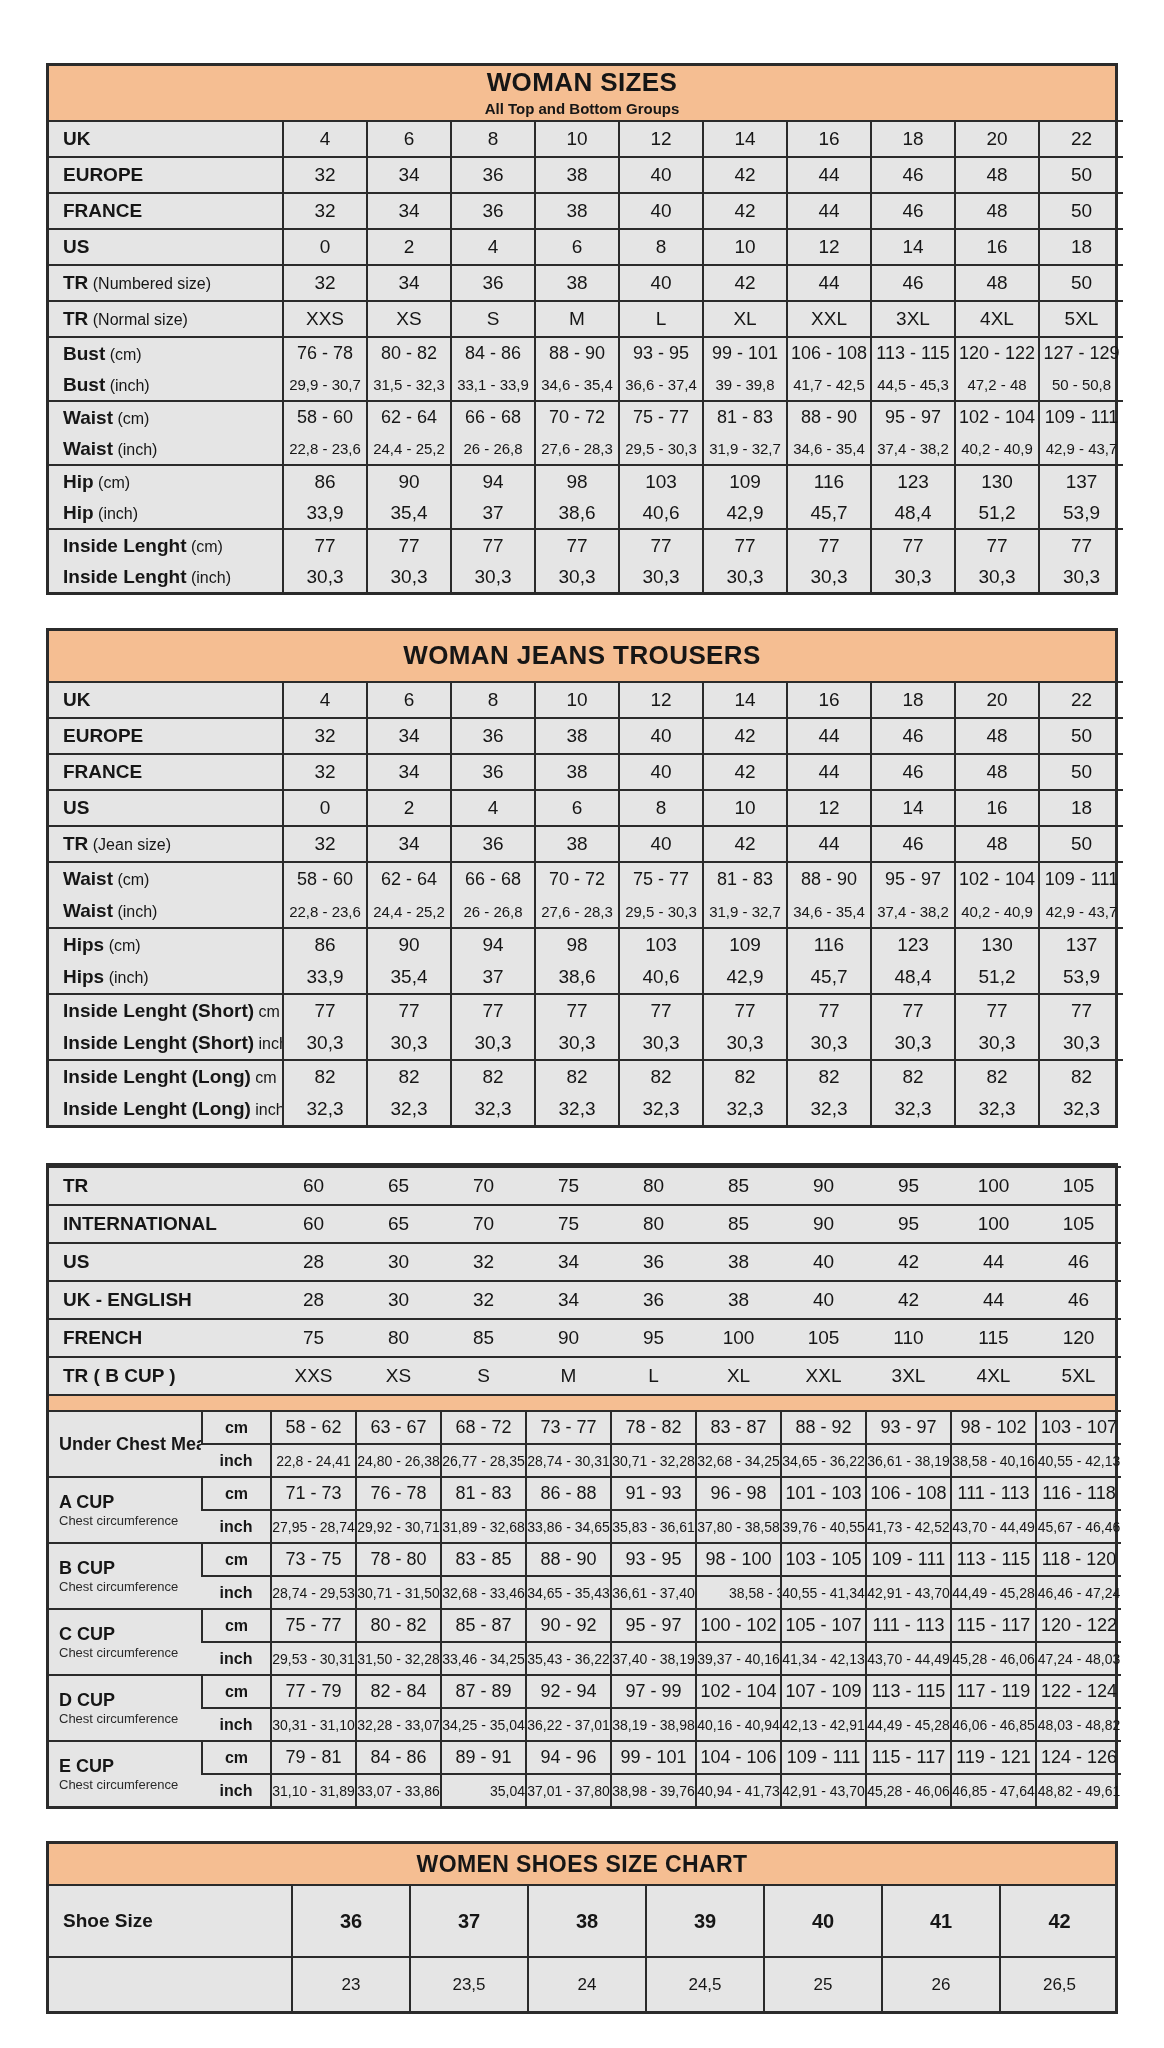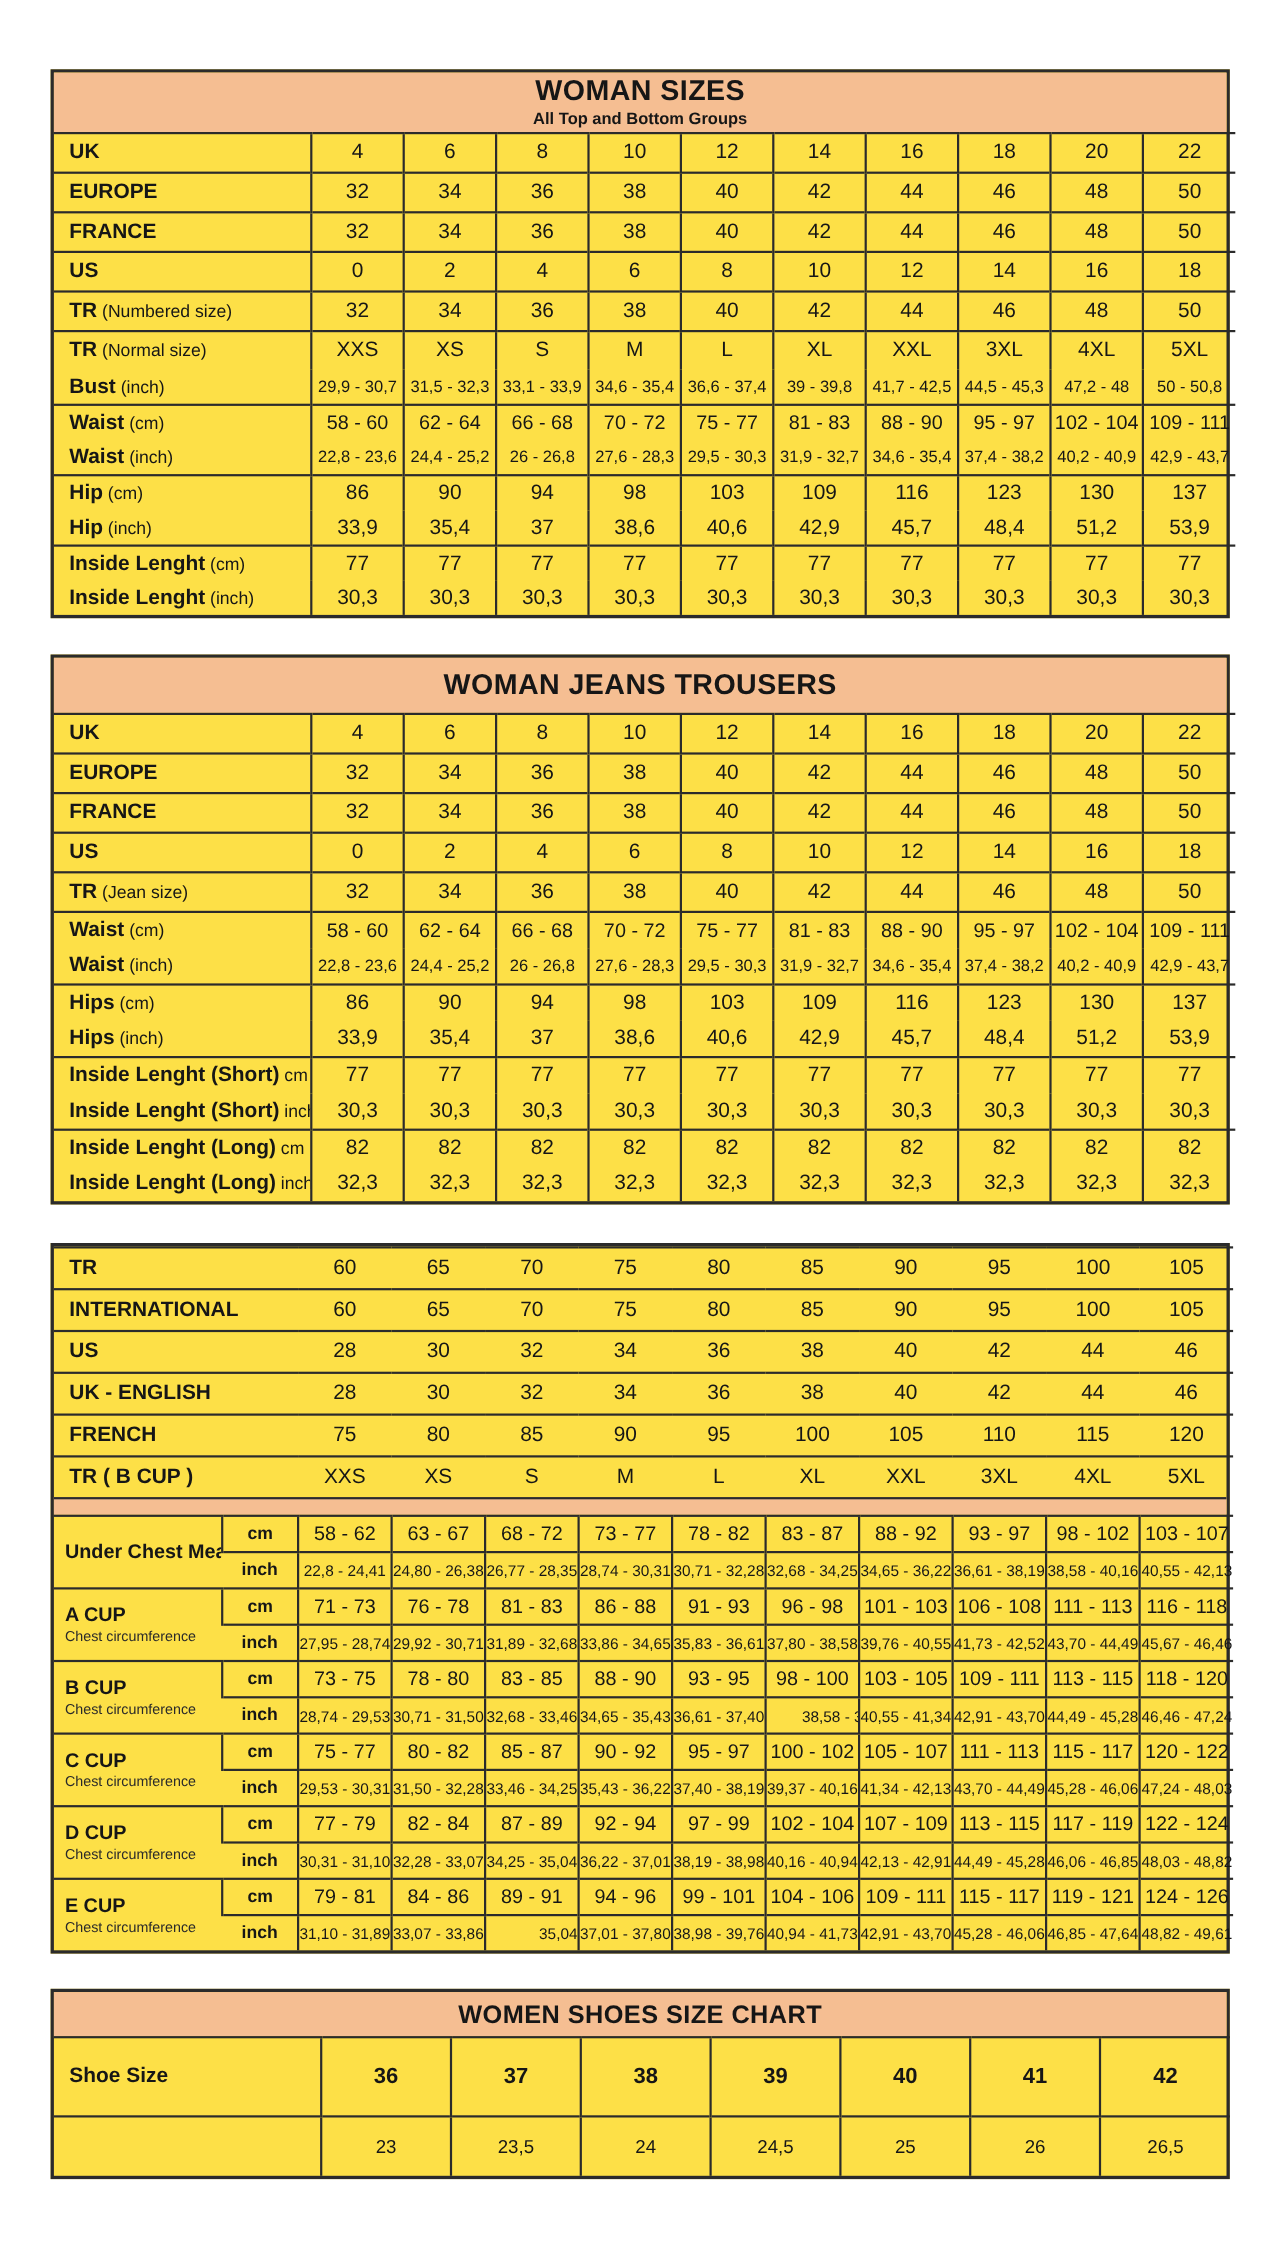--- a/index.html
+++ b/index.html
@@ -4,21 +4,21 @@
 <style>
   html,body{margin:0;padding:0;}
   body{
     width:1164px;min-height:2048px;background:#ffffff;
     font-family:"Liberation Sans", sans-serif;color:#161616;
     -webkit-font-smoothing:antialiased;
   }
   .sec{margin:0 46px;}
   .sec.first{margin-top:63px;}
   .gap33{margin-bottom:33px;} .gap35{margin-bottom:35px;} .gap32{margin-bottom:32px;}
-  .table-box{border:3px solid #2b2b2b;background:#fde047;}
+  .table-box{border:3px solid #2b2b2b;background:#e5e5e5;}
   .band{
     background:#F5BE92;text-align:center;display:flex;flex-direction:column;
     justify-content:center;align-items:center;line-height:1.15;
   }
   .band .bt{font-weight:bold;font-size:26px;letter-spacing:.4px;}
   .band .bs{font-weight:bold;font-size:15px;margin-top:2px;}
   .band1{height:54px;} .band2{height:50px;} .band3{height:57px;} .band4{height:40px;}
   .band3 .bt{font-size:25px;} .band4 .bt{font-size:23px;}
   table{width:100%;border-collapse:collapse;table-layout:fixed;}
   th,td{
@@ -137,20 +137,33 @@
           <td>XS</td>
           <td>S</td>
           <td>M</td>
           <td>L</td>
           <td>XL</td>
           <td>XXL</td>
           <td>3XL</td>
           <td>4XL</td>
           <td>5XL</td>
         </tr>
+        <tr class="gs pr ">
+          <th><span class="lm">Bust</span><span class="ln"> (cm)</span></th>
+          <td class="rng">76 - 78</td>
+          <td class="rng">80 - 82</td>
+          <td class="rng">84 - 86</td>
+          <td class="rng">88 - 90</td>
+          <td class="rng">93 - 95</td>
+          <td class="rng">99 - 101</td>
+          <td class="rng">106 - 108</td>
+          <td class="rng">113 - 115</td>
+          <td class="rng">120 - 122</td>
+          <td class="rng">127 - 129</td>
+        </tr>
         <tr class="pr ">
           <th><span class="lm">Bust</span><span class="ln"> (inch)</span></th>
           <td class="sm">29,9 - 30,7</td>
           <td class="sm">31,5 - 32,3</td>
           <td class="sm">33,1 - 33,9</td>
           <td class="sm">34,6 - 35,4</td>
           <td class="sm">36,6 - 37,4</td>
           <td class="sm">39 - 39,8</td>
           <td class="sm">41,7 - 42,5</td>
           <td class="sm">44,5 - 45,3</td>

